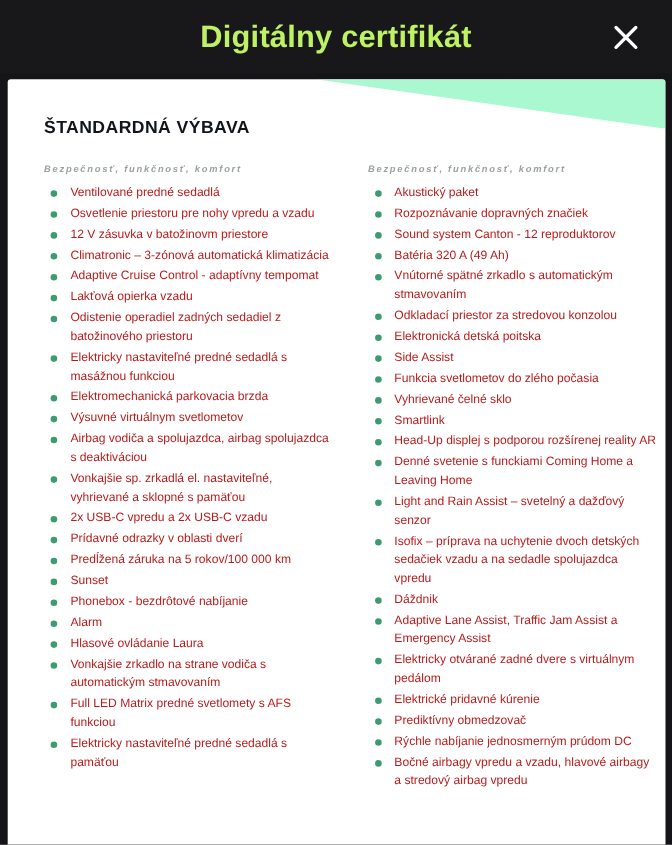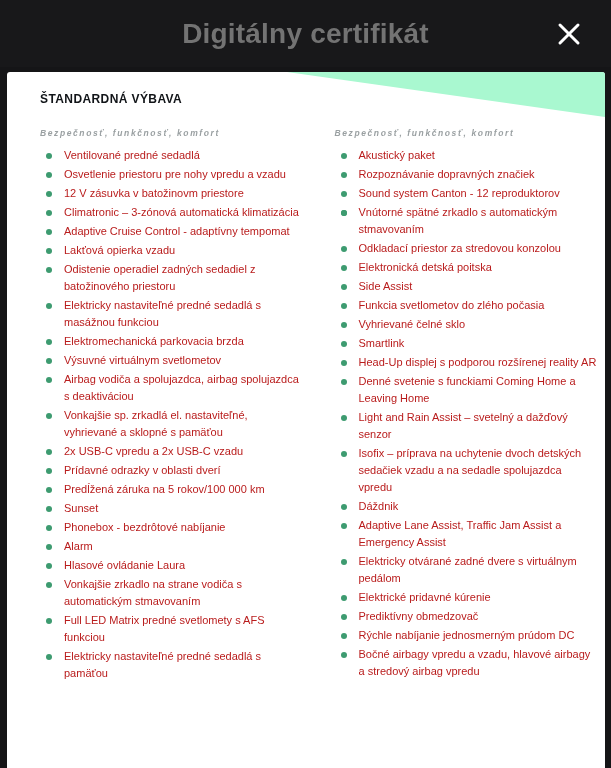--- a/index.html
+++ b/index.html
@@ -9,21 +9,21 @@
     background: #151517;
     position: relative;
     overflow: hidden;
   }
   .header {
     position: absolute; left: 0; top: 0; width: 611px; height: 67px;
     background: #18181a;
     display: flex; align-items: center; justify-content: center;
   }
   .header-title {
-    color: #737373; font-size: 28px; font-weight: 700; letter-spacing: 0.2px;
+    color: #bef264; font-size: 28px; font-weight: 700; letter-spacing: 0.2px;
   }
   .close-btn {
     position: absolute; right: 24px; top: 50%; transform: translateY(-50%);
     width: 36px; height: 36px; border: none; background: transparent;
     color: #ffffff; cursor: pointer;
     display: flex; align-items: center; justify-content: center;
   }
   .close-btn svg { display: block; }
   .card {
     position: absolute; left: 7px; right: 6px; top: 72px; bottom: 0;
@@ -32,22 +32,22 @@
     padding: 20px 0 0 33px;
     overflow: hidden;
   }
   .mint-wedge {
     position: absolute; top: 0; right: 0; width: 318px; height: 45px;
     background: #a9f8d0;
     clip-path: polygon(0 0, 100% 0, 100% 100%);
     pointer-events: none;
   }
   .section-title {
-    font-size: 12px; font-weight: 800; color: #111418;
-    letter-spacing: 0.4px; margin-bottom: 22px; position: relative; z-index: 1;
+    font-size: 16px; font-weight: 800; color: #111418;
+    letter-spacing: 0.4px; margin-bottom: 22px; position: relative; z-index: 1; margin-top: 16px;
   }
   .columns {
     display: flex; gap: 24px; position: relative; z-index: 1;
   }
   .col { width: 278px; }
   .col-subtitle {
     font-size: 8.5px; color: #9aa0a2; letter-spacing: 1.6px;
     font-weight: 600; margin-bottom: 9px; font-style: italic;
   }
   ul.equip-list { list-style: none; }
@@ -109,21 +109,21 @@
           <li><span class="dot"></span><span>Full LED Matrix predné svetlomety s AFS funkciou</span></li>
           <li><span class="dot"></span><span>Elektricky nastaviteľné predné sedadlá s pamäťou</span></li>
         </ul>
     </div>
     <div class="col">
       <div class="col-subtitle">Bezpečnosť, funkčnosť, komfort</div>
       <ul class="equip-list">
           <li><span class="dot"></span><span>Akustický paket</span></li>
           <li><span class="dot"></span><span>Rozpoznávanie dopravných značiek</span></li>
           <li><span class="dot"></span><span>Sound system Canton - 12 reproduktorov</span></li>
-          <li><span class="dot"></span></li>
+          <li><span class="dot"></span><span>Batéria 320 A (49 Ah)</span></li>
           <li><span class="dot"></span><span>Vnútorné spätné zrkadlo s automatickým stmavovaním</span></li>
           <li><span class="dot"></span><span>Odkladací priestor za stredovou konzolou</span></li>
           <li><span class="dot"></span><span>Elektronická detská poitska</span></li>
           <li><span class="dot"></span><span>Side Assist</span></li>
           <li><span class="dot"></span><span>Funkcia svetlometov do zlého počasia</span></li>
           <li><span class="dot"></span><span>Vyhrievané čelné sklo</span></li>
           <li><span class="dot"></span><span>Smartlink</span></li>
           <li><span class="dot"></span><span>Head-Up displej s podporou rozšírenej reality AR</span></li>
           <li><span class="dot"></span><span>Denné svetenie s funckiami Coming Home a Leaving Home</span></li>
           <li><span class="dot"></span><span>Light and Rain Assist – svetelný a dažďový senzor</span></li>

